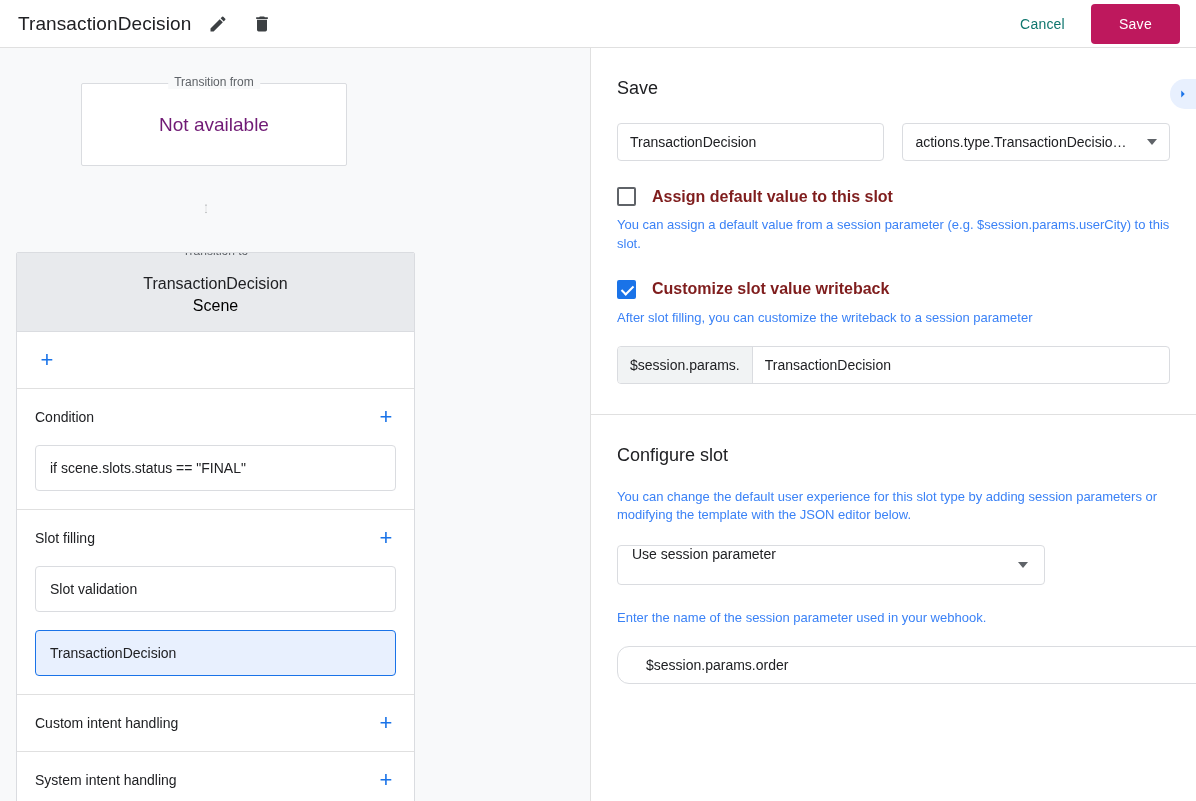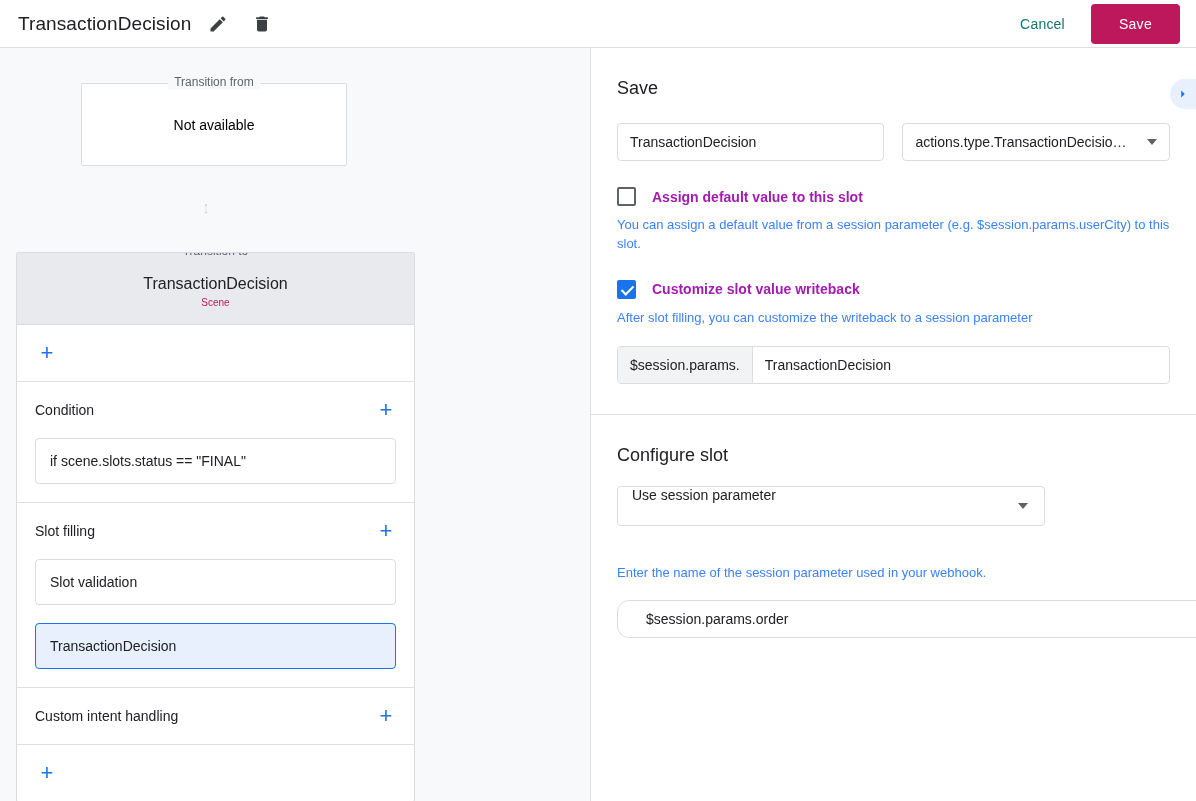--- a/index.html
+++ b/index.html
@@ -56,38 +56,38 @@
   }
   .transition-from {
     left: 81px; top: 35px; width: 266px; height: 83px;
     display: flex; align-items: center; justify-content: center; text-align: center;
   }
   .node-legend {
     position: absolute; top: -9px; left: 50%; transform: translateX(-50%);
     background: #f8f9fa; padding: 0 6px; font-size: 12px; color: #5f6368;
     white-space: nowrap;
   }
-  .node-main-text { font-size: 14px; color: #000000; }
+  .node-main-text { font-size: 19px; color: #701a75; }
 
   .connector {
     position: absolute; left: 214px; top: 118px; width: 2px; height: 86px;
   }
 
   .card {
     position: absolute; left: 16px; top: 204px; width: 399px;
     background: #fff; border: 1px solid #dadce0; border-radius: 2px;
     overflow: hidden;
   }
   .card-header {
     background: #e8eaed; padding: 22px 0 16px; text-align: center;
     position: relative; border-bottom: 1px solid #dadce0;
   }
   .card-header .node-legend { background: #e8eaed; top: -9px; }
   .card-header-title { font-size: 16px; color: #202124; }
-  .card-header-sub { font-size: 10px; color: #be185d; margin-top: 4px; }
+  .card-header-sub { font-size: 16px; color: #000000; margin-top: 4px; }
 
   .section {
     border-bottom: 1px solid #e0e0e0;
   }
   .section:last-child { border-bottom: none; }
   .section-row {
     height: 56px; display: flex; align-items: center;
     padding: 0 16px 0 18px;
   }
   .section-label { font-size: 14px; color: #202124; flex: 1; }
@@ -142,21 +142,21 @@
     background: #fff; margin-right: 16px; cursor: pointer; flex: none;
   }
   .checkbox.checked {
     background: #1a73e8; border-color: #1a73e8; position: relative;
   }
   .checkbox.checked::after {
     content: ""; position: absolute; left: 5px; top: 1px;
     width: 5px; height: 10px; border: solid #fff;
     border-width: 0 2px 2px 0; transform: rotate(45deg);
   }
-  .check-label { font-size: 14px; font-weight: 700; color: #a21caf; }
+  .check-label { font-size: 16px; font-weight: 700; color: #7f1d1d; }
   .helper {
     font-size: 13px; color: #3b82f6; margin: 10px 26px 0 26px;
     line-height: 1.45; max-width: 566px;
   }
 
   .writeback {
     display: flex; margin: 18px 26px 0 26px;
     border: 1px solid #dadce0; border-radius: 4px; overflow: hidden;
     height: 38px; background: #fff;
   }
@@ -263,20 +263,21 @@
 
       <div class="section">
         <div class="section-row">
           <span class="section-label">Custom intent handling</span>
           <span class="plus">+</span>
         </div>
       </div>
 
       <div class="section">
         <div class="section-row">
+          <span class="section-label">System intent handling</span>
           <span class="plus">+</span>
         </div>
       </div>
     </div>
   </div>
 
   <div class="right-panel">
 
     <div class="side-tab">
       <svg width="14" height="14" viewBox="0 0 24 24">
@@ -307,24 +308,25 @@
     <div class="helper">After slot filling, you can customize the writeback to a session parameter</div>
 
     <div class="writeback">
       <span class="writeback-prefix">$session.params.</span>
       <span class="writeback-value">TransactionDecision</span>
     </div>
 
     <div class="divider"></div>
 
     <div class="block-title">Configure slot</div>
+    <div class="helper" style="margin-top:22px;">You can change the default user experience for this slot type by adding session parameters or modifying the template with the JSON editor below.</div>
 
     <div class="select-field">
       <span>Use session parameter</span>
       <span class="caret"></span>
     </div>
 
-    <div class="helper" style="margin-top:38px;">Enter the name of the session parameter used in your webhook.</div>
+    <div class="helper" style="margin-top:24px;">Enter the name of the session parameter used in your webhook.</div>
 
     <div class="param-field">$session.params.order</div>
   </div>
 
 </div>
 
 </body></html>

